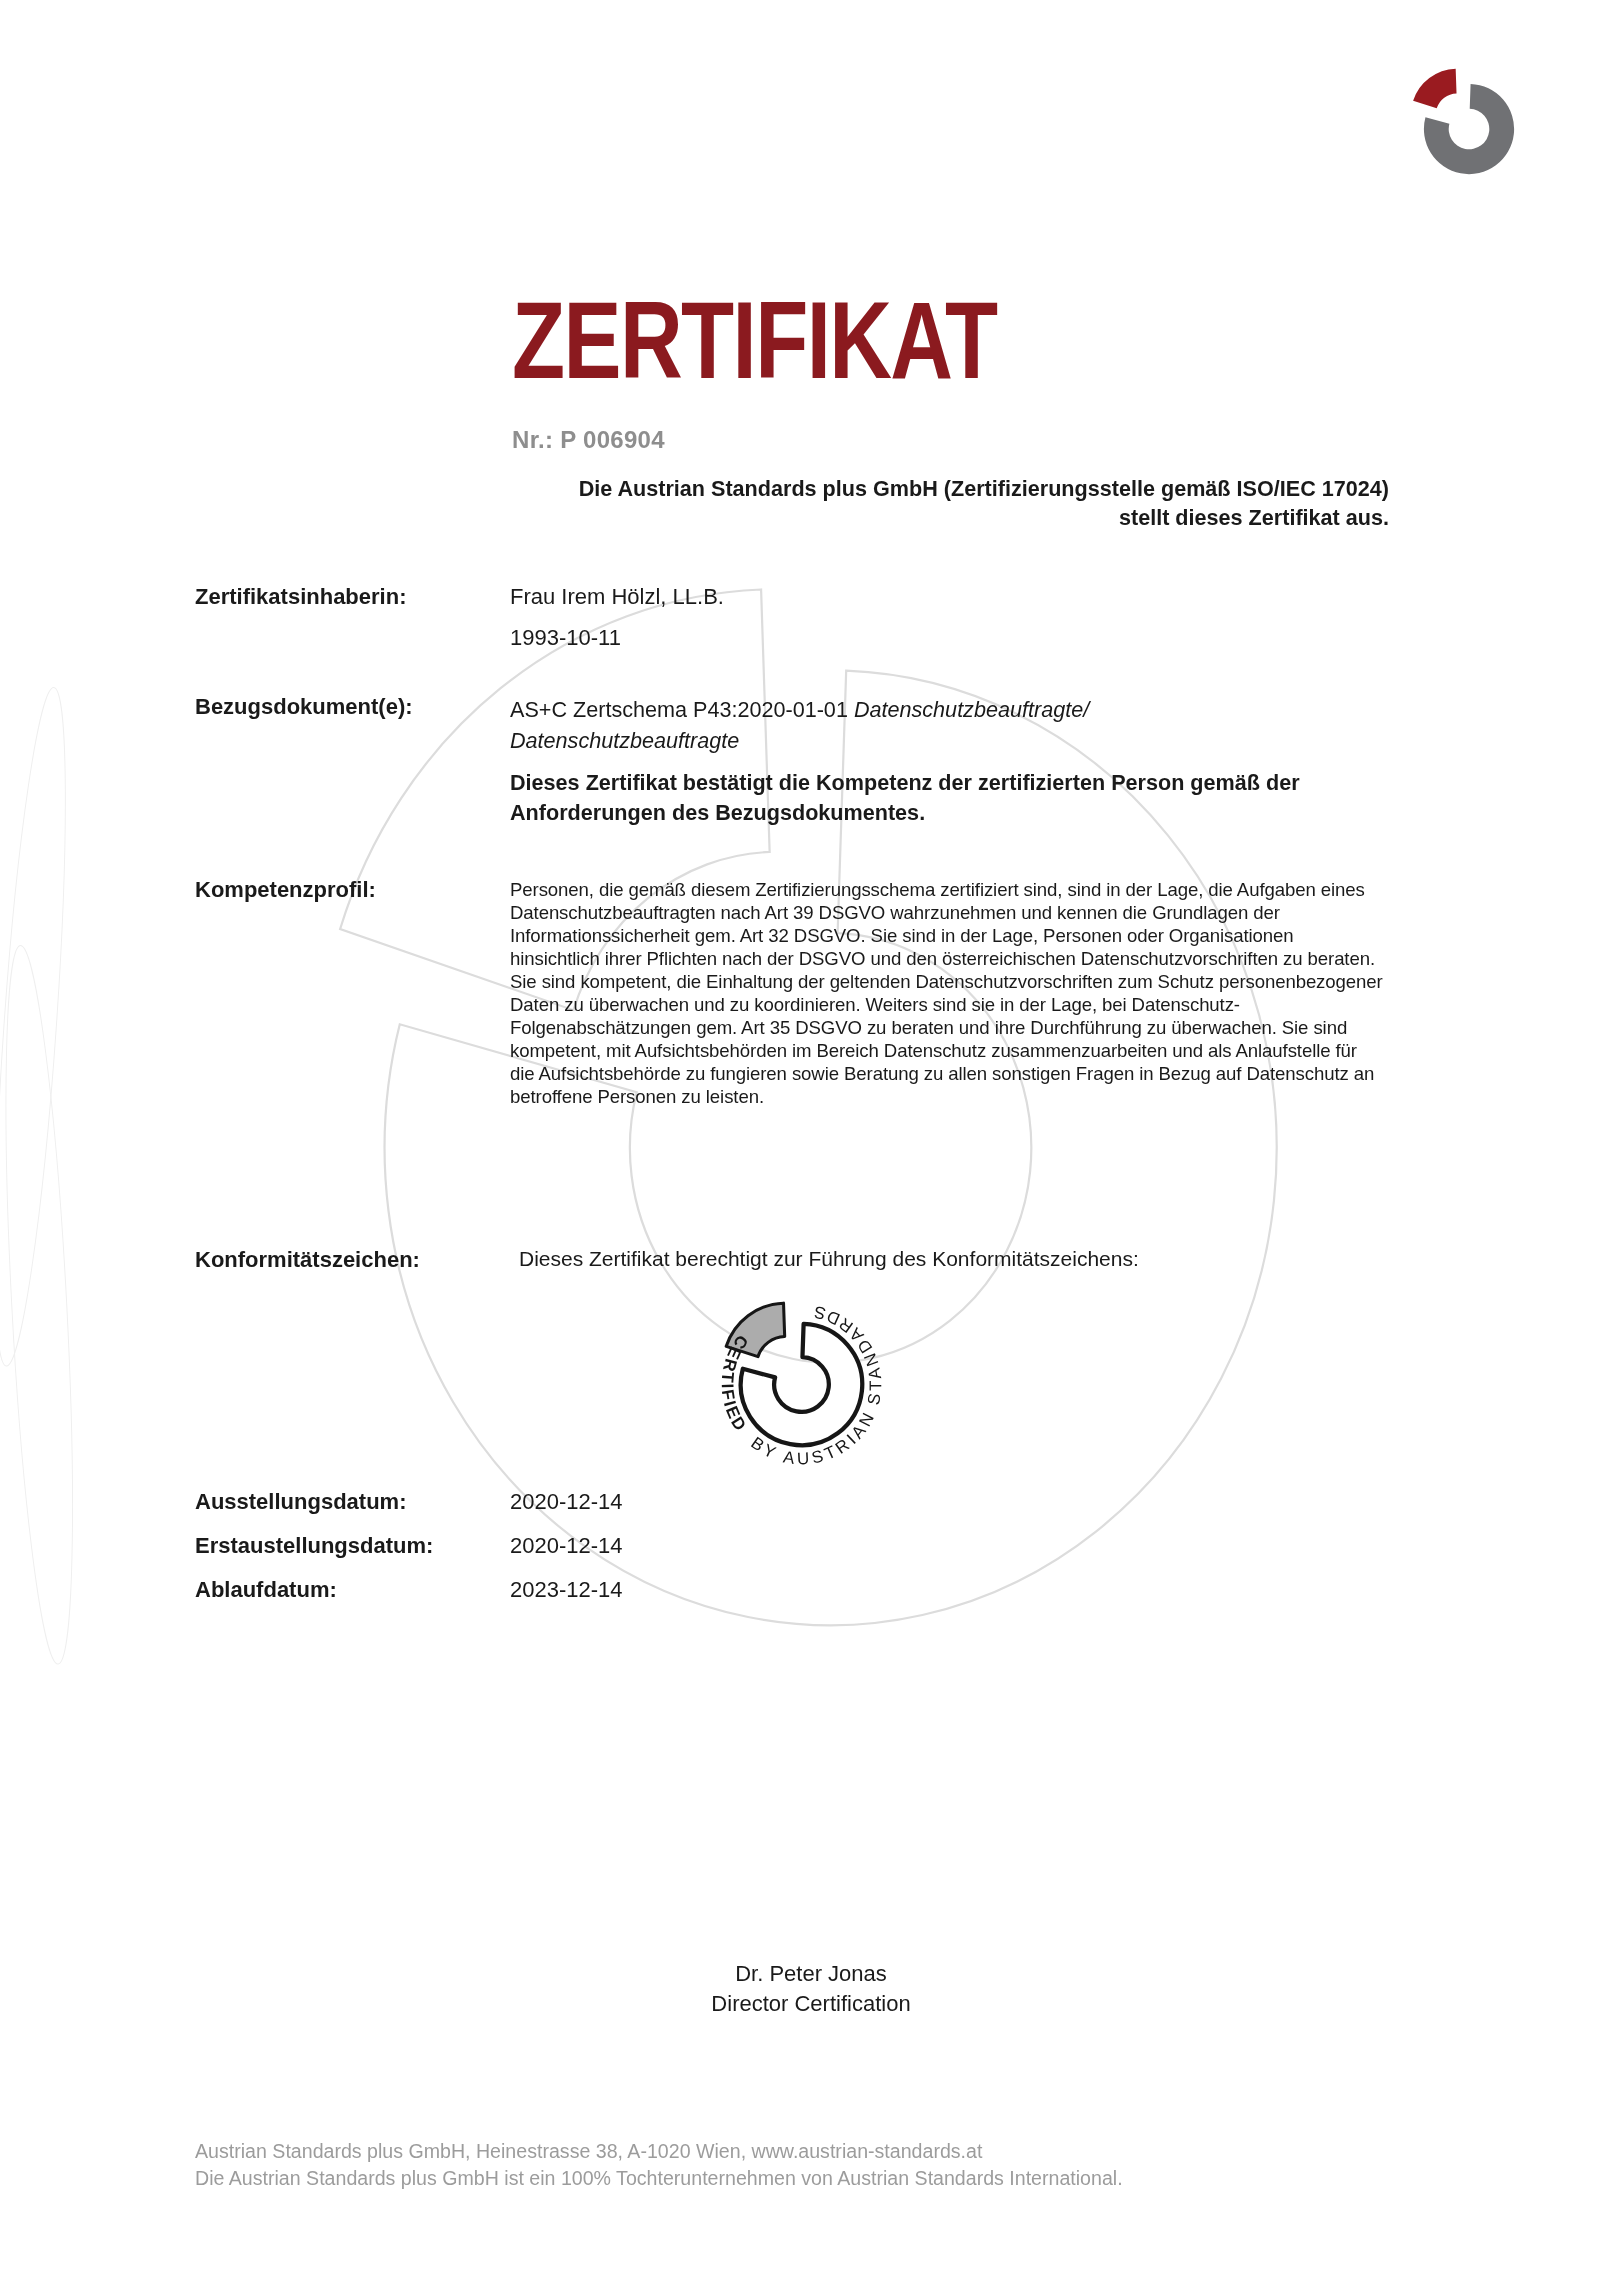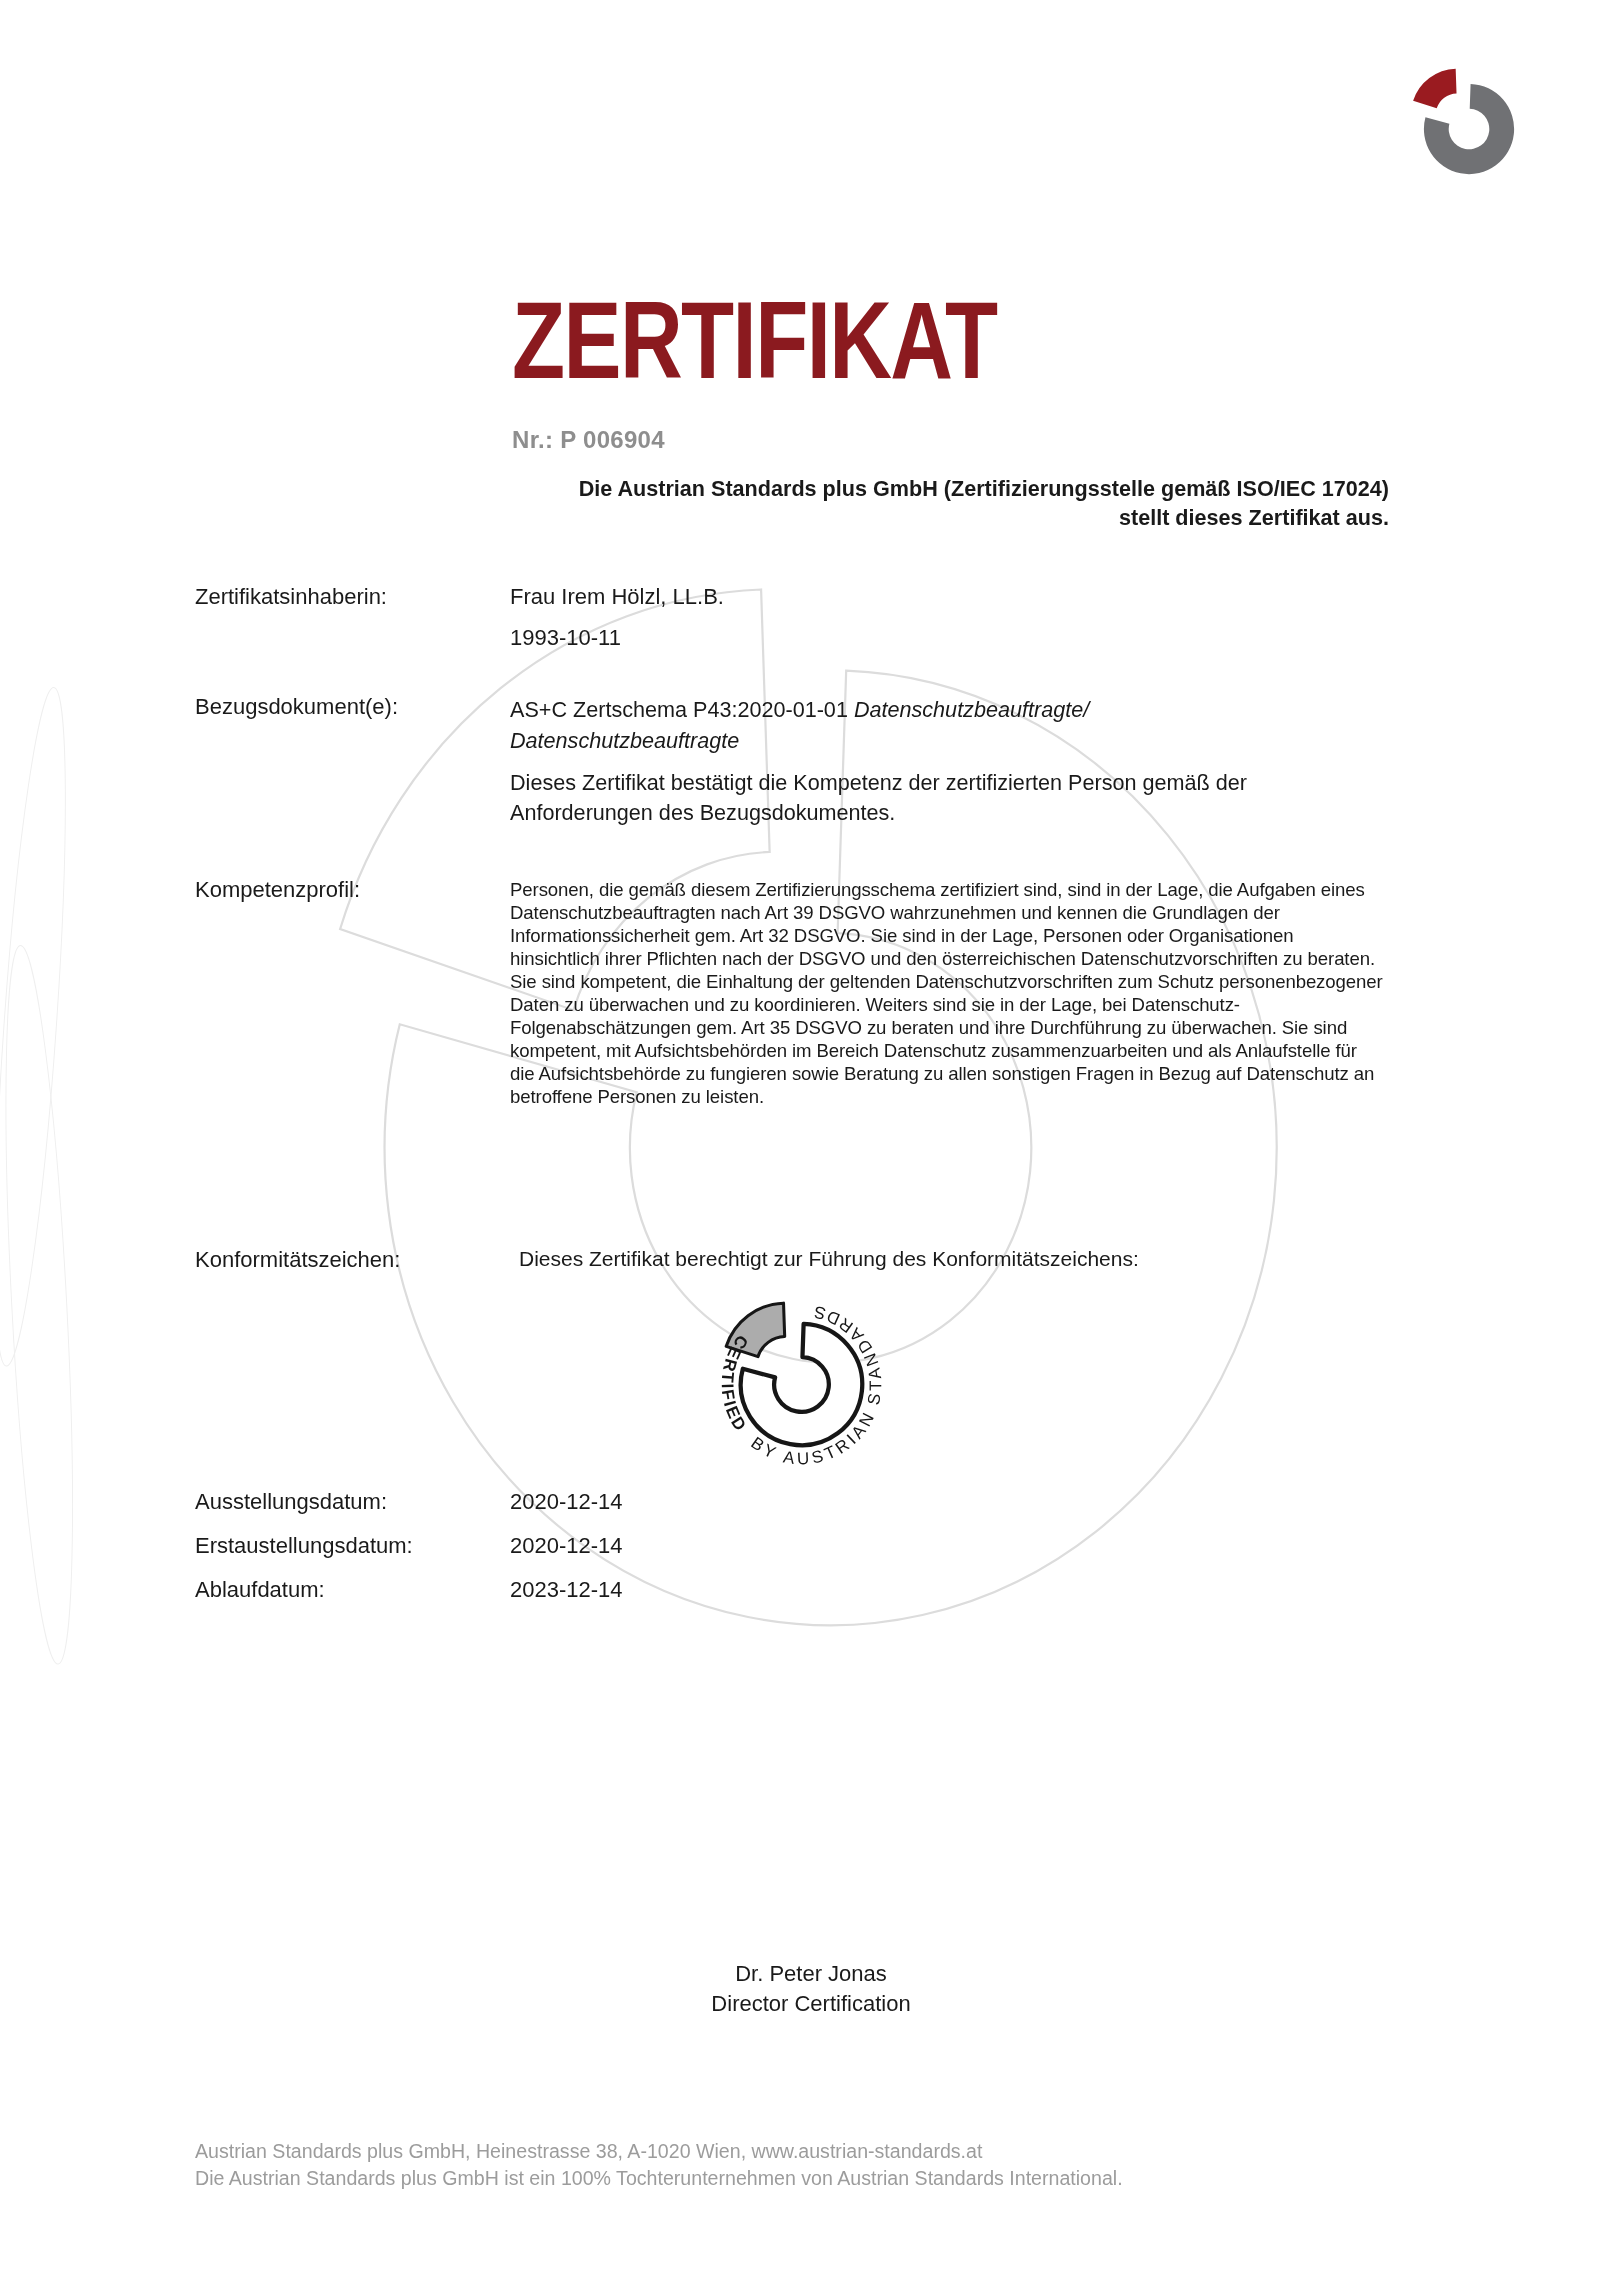--- a/index.html
+++ b/index.html
@@ -34,26 +34,26 @@
   .cert-no {
     position:absolute; left:512px; top:426px;
     font-size:24px; font-weight:bold; color:var(--muted-gray,#8E8E8E);
     letter-spacing:0.3px;
   }
   .issuer {
     position:absolute; left:512px; top:474px; width:877px;
     font-size:21.6px; font-weight:bold; line-height:29px;text-align:right;
   }
 
-  .lbl { position:absolute; left:195px; font-size:22px; font-weight:normal; white-space:nowrap; }
+  .lbl { position:absolute; left:195px; font-size:22px; font-weight:bold; white-space:nowrap; }
   .val { position:absolute; left:510px; font-size:22px; white-space:nowrap; }
   .blk { position:absolute; left:510px; width:873px; }
 
   .ref-line { font-size:21.6px; line-height:31px; }
-  .confirm { font-size:21.6px; line-height:30px; width:870px; }
+  .confirm { font-size:21.6px; line-height:30px; width:870px;font-weight:bold; }
   .competence-text { font-size:18.6px; line-height:23px; letter-spacing:-0.1px; }
   .conf-text { font-size:21px;margin-left:9px; }
 
   .mark-svg { position:absolute; left:697px; top:1280px; }
 
   .signature {
     position:absolute; left:0; top:1959px; width:1622px; text-align:center;
     font-size:22px; line-height:30px;
   }
   .footer {

